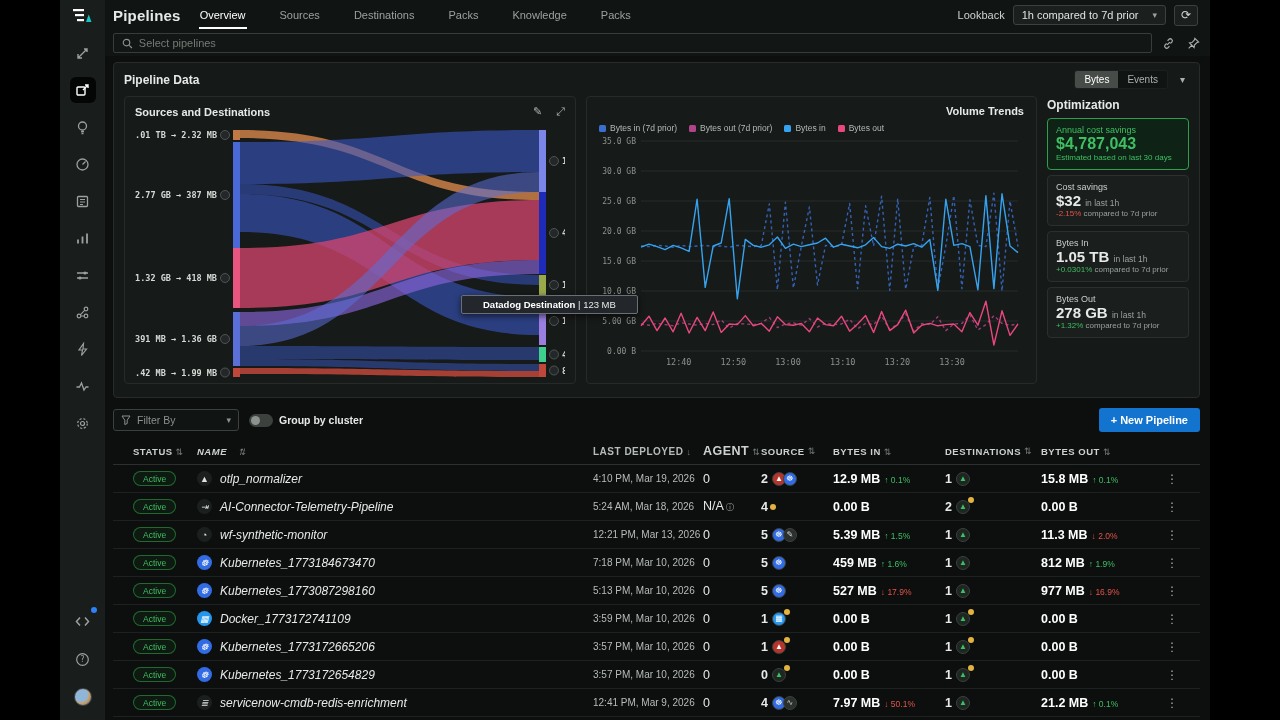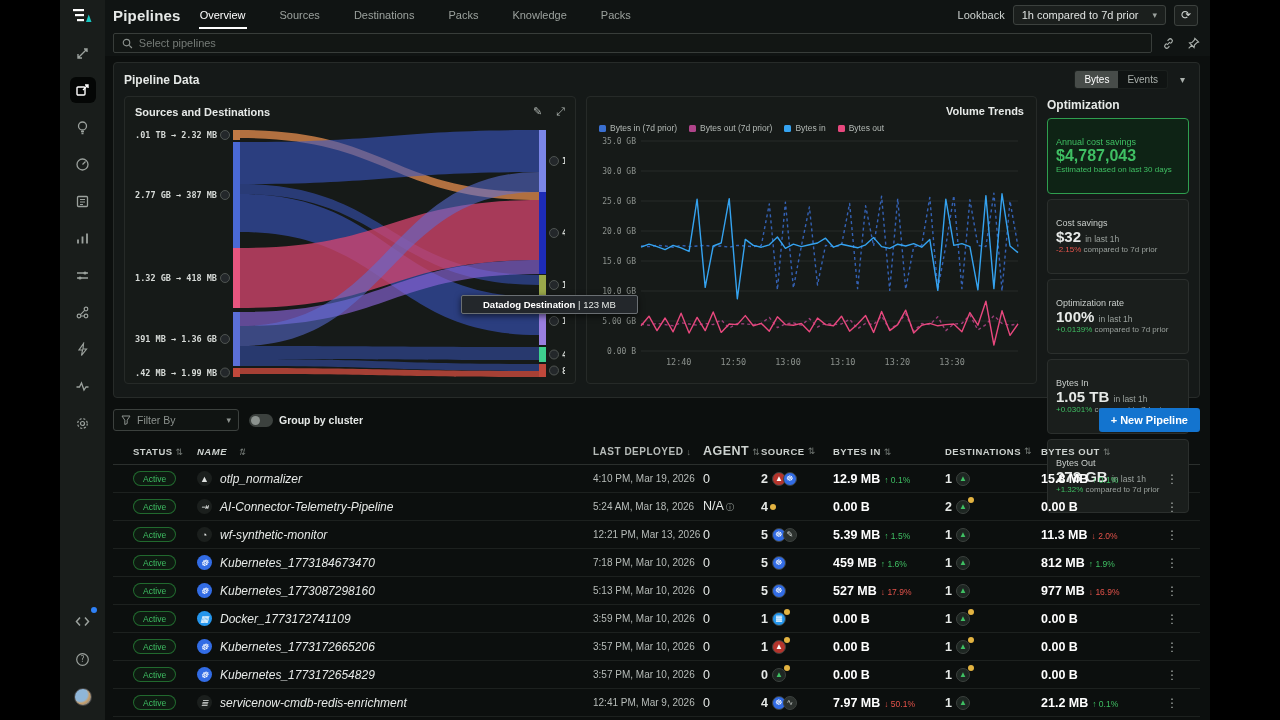--- a/index.html
+++ b/index.html
@@ -72,21 +72,21 @@
   .tooltip b { font-weight:bold; color:#fff; }
   .tooltip .tv { color:#e6e9e7; }
 
   .legend { display:flex; gap:12px; margin:6px 0 2px; }
   .leg-item { display:flex; align-items:center; gap:4px; font-size:8.5px; color:#b4bab6; }
   .leg-sw { width:7px; height:7px; border-radius:1.5px; }
 
   
   .opt-col { flex:0 0 142px; display:flex; flex-direction:column; }
   .opt-title { font-size:12px; font-weight:bold; margin:2px 0 6px; }
-  .opt-card { background:#1a1e1c; border:1px solid #2b2f2d; border-radius:4px; padding:18px 8px; margin-bottom:5px; }
+  .opt-card { background:#1a1e1c; border:1px solid #2b2f2d; border-radius:4px; padding:6px 8px; margin-bottom:5px; }
   .opt-card.annual { background:#0e2315; border-color:#2f9e4f; }
   .opt-label { font-size:9px; color:#c9cecb; }
   .annual .opt-label, .annual .opt-sub, .annual .opt-value { color:#3fbf63; }
   .opt-value { font-size:15px; font-weight:bold; line-height:1.15; }
   .opt-suffix { font-size:8.5px; font-weight:normal; color:#9aa19d; }
   .opt-sub { font-size:8px; color:#9aa19d; line-height:1.2; }
   .pct-up { color:#3fbf63; } .pct-down { color:#e5534b; }
 
   
   .filter-row { display:flex; align-items:center; margin:10px 10px 0 8px; gap:10px; }
@@ -408,25 +408,20 @@
               <div class="opt-value" style="font-size:16px;">$4,787,043</div>
               <div class="opt-sub">Estimated based on last 30 days</div>
             </div>
             <div id="opt-cards">
                 <div class="opt-card">
                   <div class="opt-label">Cost savings</div>
                   <div class="opt-value">$32 <span class="opt-suffix">in last 1h</span></div>
                   <div class="opt-sub"><span class="pct-down">-2.15%</span> compared to 7d prior</div>
                 </div>
                 <div class="opt-card">
-                  <div class="opt-label">Optimization rate</div>
-                  <div class="opt-value">100% <span class="opt-suffix">in last 1h</span></div>
-                  <div class="opt-sub"><span class="pct-up">+0.0139%</span> compared to 7d prior</div>
-                </div>
-                <div class="opt-card">
                   <div class="opt-label">Bytes In</div>
                   <div class="opt-value">1.05 TB <span class="opt-suffix">in last 1h</span></div>
                   <div class="opt-sub"><span class="pct-up">+0.0301%</span> compared to 7d prior</div>
                 </div>
                 <div class="opt-card">
                   <div class="opt-label">Bytes Out</div>
                   <div class="opt-value">278 GB <span class="opt-suffix">in last 1h</span></div>
                   <div class="opt-sub"><span class="pct-up">+1.32%</span> compared to 7d prior</div>
                 </div>
               </div>

